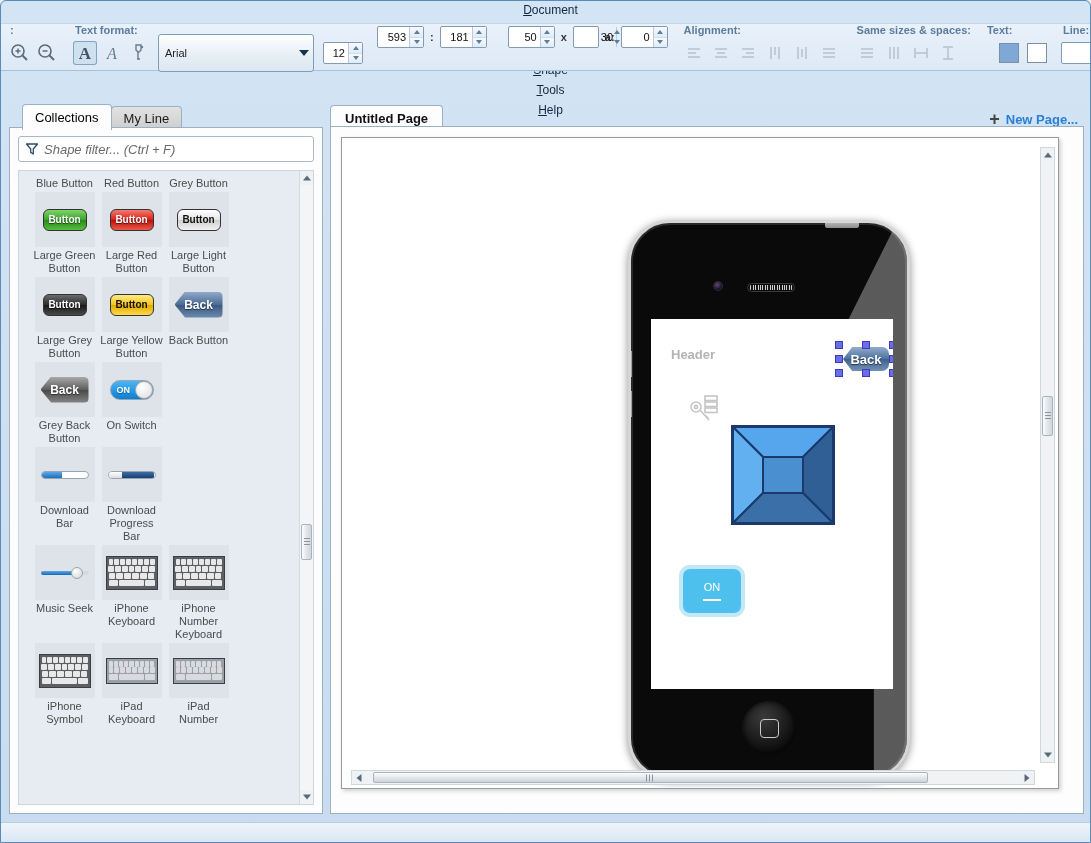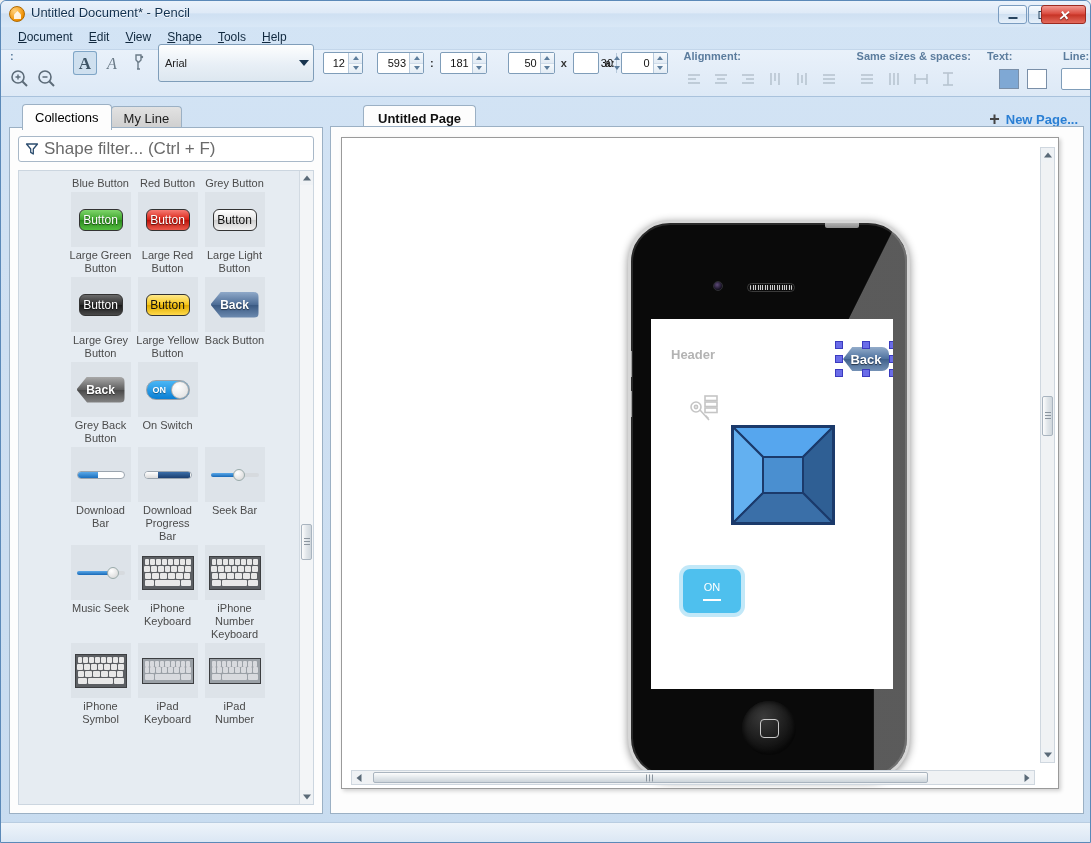--- a/index.html
+++ b/index.html
@@ -65,20 +65,21 @@
   #btn-close i {
     color:#fff; font-size:13px; font-weight:bold; line-height:1;
     font-family:"Liberation Sans",sans-serif; text-shadow:0 1px 1px rgba(0,0,0,.5);
   }
 
   
   #menubar {
     height:20px; padding-left:10px;
     display:flex; align-items:center; gap:2px;
     background:transparent;
+    flex-direction:column;
   }
   .menu-item {
     padding:2px 7px; font-size:12px; color:#11293f; cursor:default;
     border-radius:2px;
   }
   .menu-item u { text-decoration:underline; }
 
   
   #toolbar {
     height:48px; margin:2px 0 0 0; position:relative;
@@ -157,45 +158,45 @@
   #collectionbox {
     position:absolute; left:8px; top:28px; right:3px; bottom:8px;
     border:1px solid #9bb0c4; background:#fdfdfd; padding:8px;
   }
   #filterbox {
     height:26px; border:1px solid #a8b8c8; border-radius:3px; background:#fff;
     display:flex; align-items:center; padding:0 6px; margin-bottom:7px;
   }
   #filterbox .fi { margin-right:5px; }
   #filter-placeholder {
-    color:#6a6a6a; font-size:17px;
+    font-style:italic; color:#6a6a6a; font-size:13px;
   }
   #shapepane {
     position:absolute; left:8px; right:8px; top:42px; bottom:8px;
     background:#e6ecf2; border:1px solid #ccd6e0; overflow:hidden;
     display:flex;
   }
   #shapegrid {
-    flex:1; padding:2px 4px 4px 2px; position:relative; overflow:hidden;margin-left:46px;
+    flex:1; padding:2px 4px 4px 12px; position:relative; overflow:hidden;
   }
   .srow { display:flex; }
   .scell { width:67px; margin:2px 0 0 0; display:flex; flex-direction:column; align-items:center; }
   .sthumb {
     width:60px; height:55px; background:#dde3e9;
     display:flex; align-items:center; justify-content:center; cursor:default;
   }
   .scap {
     font-size:11px; color:#4b4b4b; text-align:center; line-height:13px;
     margin-top:2px; width:64px; cursor:default;
   }
 
   
   .btn3d {
     width:44px;height:22px;border-radius:6px; display:flex;align-items:center;justify-content:center;
-    font-size:12px; font-weight:normal; color:#fff; border:1px solid #333;
+    font-size:10px; font-weight:bold; color:#fff; border:1px solid #333;
     text-shadow:0 1px 1px rgba(0,0,0,.6);
   }
   .btn-green{background:linear-gradient(to bottom,#7ed56a,#3ba32a 50%,#2b8a1d 52%,#55bf41);}
   .btn-red{background:linear-gradient(to bottom,#f57a72,#d81f12 50%,#bb1208 52%,#ec5a4c);}
   .btn-light{background:linear-gradient(to bottom,#ffffff,#e3e3e3 50%,#cfcfcf 52%,#f2f2f2);color:#111;text-shadow:none;}
   .btn-grey{background:linear-gradient(to bottom,#6b6b6b,#2b2b2b 50%,#1a1a1a 52%,#494949);}
   .btn-yellow{background:linear-gradient(to bottom,#ffe98a,#f5c518 50%,#e0ac00 52%,#ffd94a);color:#111;text-shadow:none;}
   .backshape {
     width:48px;height:26px; display:flex;align-items:center;justify-content:center;
     font-size:12px;font-weight:bold;color:#fff; text-shadow:0 1px 1px rgba(0,0,0,.5);
@@ -253,21 +254,21 @@
     border:1px solid #a9b4bf;border-radius:2px;
   }
   .sb-thumb:after{
     content:"";position:absolute;left:50%;top:50%;transform:translate(-50%,-50%);
     width:6px;height:8px;
     background:repeating-linear-gradient(to bottom,#8a949e 0 1px,transparent 1px 3px);
   }
 
   
   #rightpanel { flex:1; position:relative; padding:6px 6px 8px 4px; }
-  #pagetabs { display:flex; height:26px; position:relative;margin-left:33px; }
+  #pagetabs { display:flex; height:26px; position:relative; }
   #pagetab {
     height:26px; padding:0 14px; display:flex; align-items:center;
     font-size:13px; font-weight:bold; color:#111;
     background:#fdfdfd; border:1px solid #9bb0c4; border-bottom:none;
     border-radius:4px 4px 0 0; cursor:default;
   }
   #newpage {
     position:absolute; right:6px; bottom:3px; display:flex; align-items:center; gap:6px; cursor:default;
   }
   #newpage .plus { font-size:18px; color:#444; line-height:1; font-weight:bold; }
@@ -403,33 +404,20 @@
     position:absolute; left:0; right:0; bottom:0; height:20px;
     background:linear-gradient(to bottom,#eef4fa,#dbe7f4);
     border-top:1px solid #b9cde1;
   }
 </style>
 </head>
 <body>
 
 <div id="window">
 
-  <div id="titlebar">
-    <div id="app-icon"></div>
-    <div id="title-text">Untitled Document* - Pencil</div>
-    <div class="wbtn" id="btn-min">
-        <i></i>
-      </div>
-    <div class="wbtn" id="btn-max">
-        <i></i>
-      </div>
-    <div class="wbtn" id="btn-close">
-        <i>✕</i>
-      </div>
-  </div>
 
   <div id="menubar">
     <div class="menu-item"><u>D</u><span>ocument</span></div>
     <div class="menu-item"><u>E</u><span>dit</span></div>
     <div class="menu-item"><u>V</u><span>iew</span></div>
     <div class="menu-item"><u>S</u><span>hape</span></div>
     <div class="menu-item"><u>T</u><span>ools</span></div>
     <div class="menu-item"><u>H</u><span>elp</span></div>
   </div>
 
@@ -452,20 +440,21 @@
               <line x1="14.5" y1="14.5" x2="19" y2="19" stroke="#5c6b78" stroke-width="2"></line>
               <line x1="7.5" y1="10" x2="12.5" y2="10" stroke="#5c6b78" stroke-width="1.4"></line>
             </svg>
         </div>
       </div>
     </div>
 
     <div class="tsep"></div>
 
     <div class="tgroup">
+      <div class="tgroup-label">Text format:</div>
       <div class="tgroup-row">
         <div class="ticon pressed">
           <svg width="24" height="24" viewBox="0 0 24 24">
               <text x="12" y="18" font-family="Liberation Serif, serif" font-size="17" font-weight="bold" text-anchor="middle" fill="#3f5566">A</text>
             </svg>
         </div>
         <div class="ticon">
           <svg width="24" height="24" viewBox="0 0 24 24">
               <text x="12" y="18" font-family="Liberation Serif, serif" font-size="16" font-style="italic" text-anchor="middle" fill="#6b7b88">A</text>
             </svg>
@@ -769,31 +758,20 @@
                 <div class="scap">Download Bar</div>
               </div>
               <div class="scell">
                 <div class="sthumb">
                   <div class="pbar">
                       <span class="fill" style="width:30%;background:linear-gradient(to bottom,#fff,#dcdcdc);"></span>
                       <span class="fill" style="width:70%;background:linear-gradient(to bottom,#3b6ea8,#1b3f70);"></span>
                     </div>
                 </div>
                 <div class="scap">Download Progress Bar</div>
-              </div>
-              <div class="scell">
-                <div class="sthumb">
-                  <div class="seek">
-                    <span class="trk">
-                        <span class="f" style="display:block;width:52%;"></span>
-                      </span>
-                    <span class="kn" style="left:46%;"></span>
-                  </div>
-                </div>
-                <div class="scap">Seek Bar</div>
               </div>
             </div>
 
             <div class="srow">
               <div class="scell">
                 <div class="sthumb">
                   <div class="seek">
                     <span class="trk">
                         <span class="f" style="display:block;width:70%;"></span>
                       </span>

